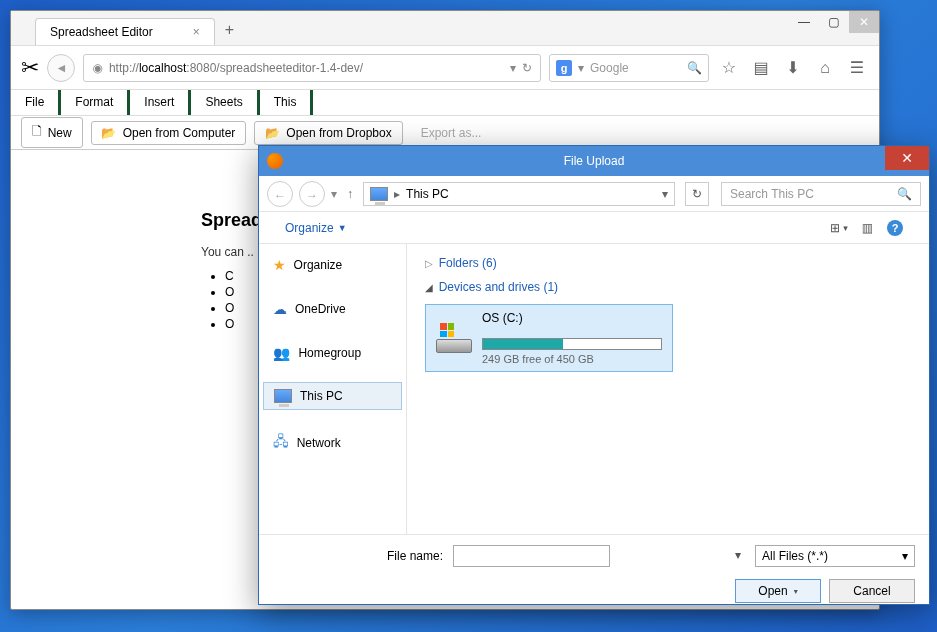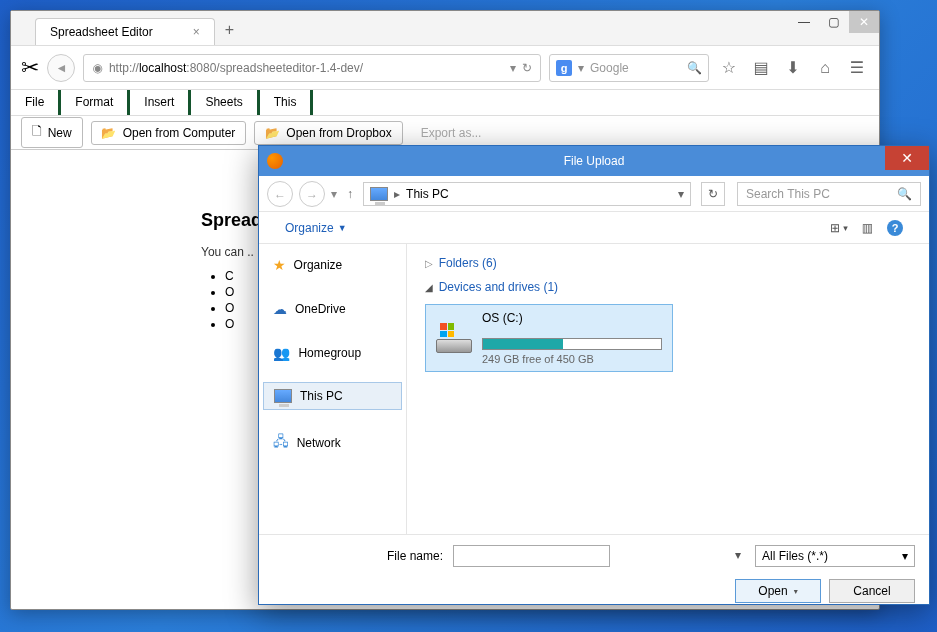--- a/index.html
+++ b/index.html
@@ -39,21 +39,21 @@
 .ff-icon{position:absolute;left:8px;width:16px;height:16px;border-radius:50%;background:radial-gradient(circle at 30% 30%,#ff9500,#e66000)}
 .dlg-close{position:absolute;right:0;top:0;width:44px;height:24px;background:#c64234;color:#fff;display:flex;align-items:center;justify-content:center;font-size:14px}
 .dlg-nav{height:36px;display:flex;align-items:center;padding:0 8px;gap:6px;border-bottom:1px solid #e5e5e5}
 .nav-arrow{width:26px;height:26px;border:1px solid #ccc;border-radius:13px;display:flex;align-items:center;justify-content:center;color:#aaa}
 .nav-up{color:#666;padding:0 4px}
 .crumb-bar{flex:1;height:24px;border:1px solid #ccc;display:flex;align-items:center;padding:0 6px;gap:6px;background:#fff}
 .pc-icon{width:18px;height:14px;background:linear-gradient(#6af,#48d);border:1px solid #888;position:relative}
 .pc-icon::after{content:"";position:absolute;left:4px;top:14px;width:10px;height:3px;background:#ccc}
 .crumb-drop{color:#666}
 .refresh{width:24px;height:24px;border:1px solid #ccc;display:flex;align-items:center;justify-content:center;color:#555;margin-left:4px}
-.dlg-search{width:184px;height:24px;border:1px solid #ccc;display:flex;align-items:center;padding:0 8px;margin-left:6px;color:#999;gap:20px}
+.dlg-search{width:200px;height:24px;border:1px solid #ccc;display:flex;align-items:center;padding:0 8px;margin-left:6px;color:#999;gap:20px}
 .dlg-toolbar{height:32px;display:flex;align-items:center;padding:0 26px;border-bottom:1px solid #e5e5e5}
 .org-btn{color:#1e5fb8;display:flex;align-items:center;gap:4px}
 .dlg-tb-right{margin-left:auto;display:flex;gap:14px;align-items:center;color:#555}
 .view-btn{display:flex;align-items:center;gap:3px}
 .help-icon{width:16px;height:16px;border-radius:50%;background:#3a8ad8;color:#fff;display:flex;align-items:center;justify-content:center;font-size:11px;font-weight:bold}
 .dlg-body{display:flex;height:290px}
 .tree{width:148px;border-right:1px solid #e5e5e5;padding:6px 0}
 .tree-item{display:flex;align-items:center;gap:8px;padding:7px 10px 7px 14px}
 .tree-item.sel{background:#e8f0f8;border:1px solid #a8c8e8;margin:0 4px;padding:6px 6px 6px 10px}
 .star{color:#f5a623;font-size:14px}

